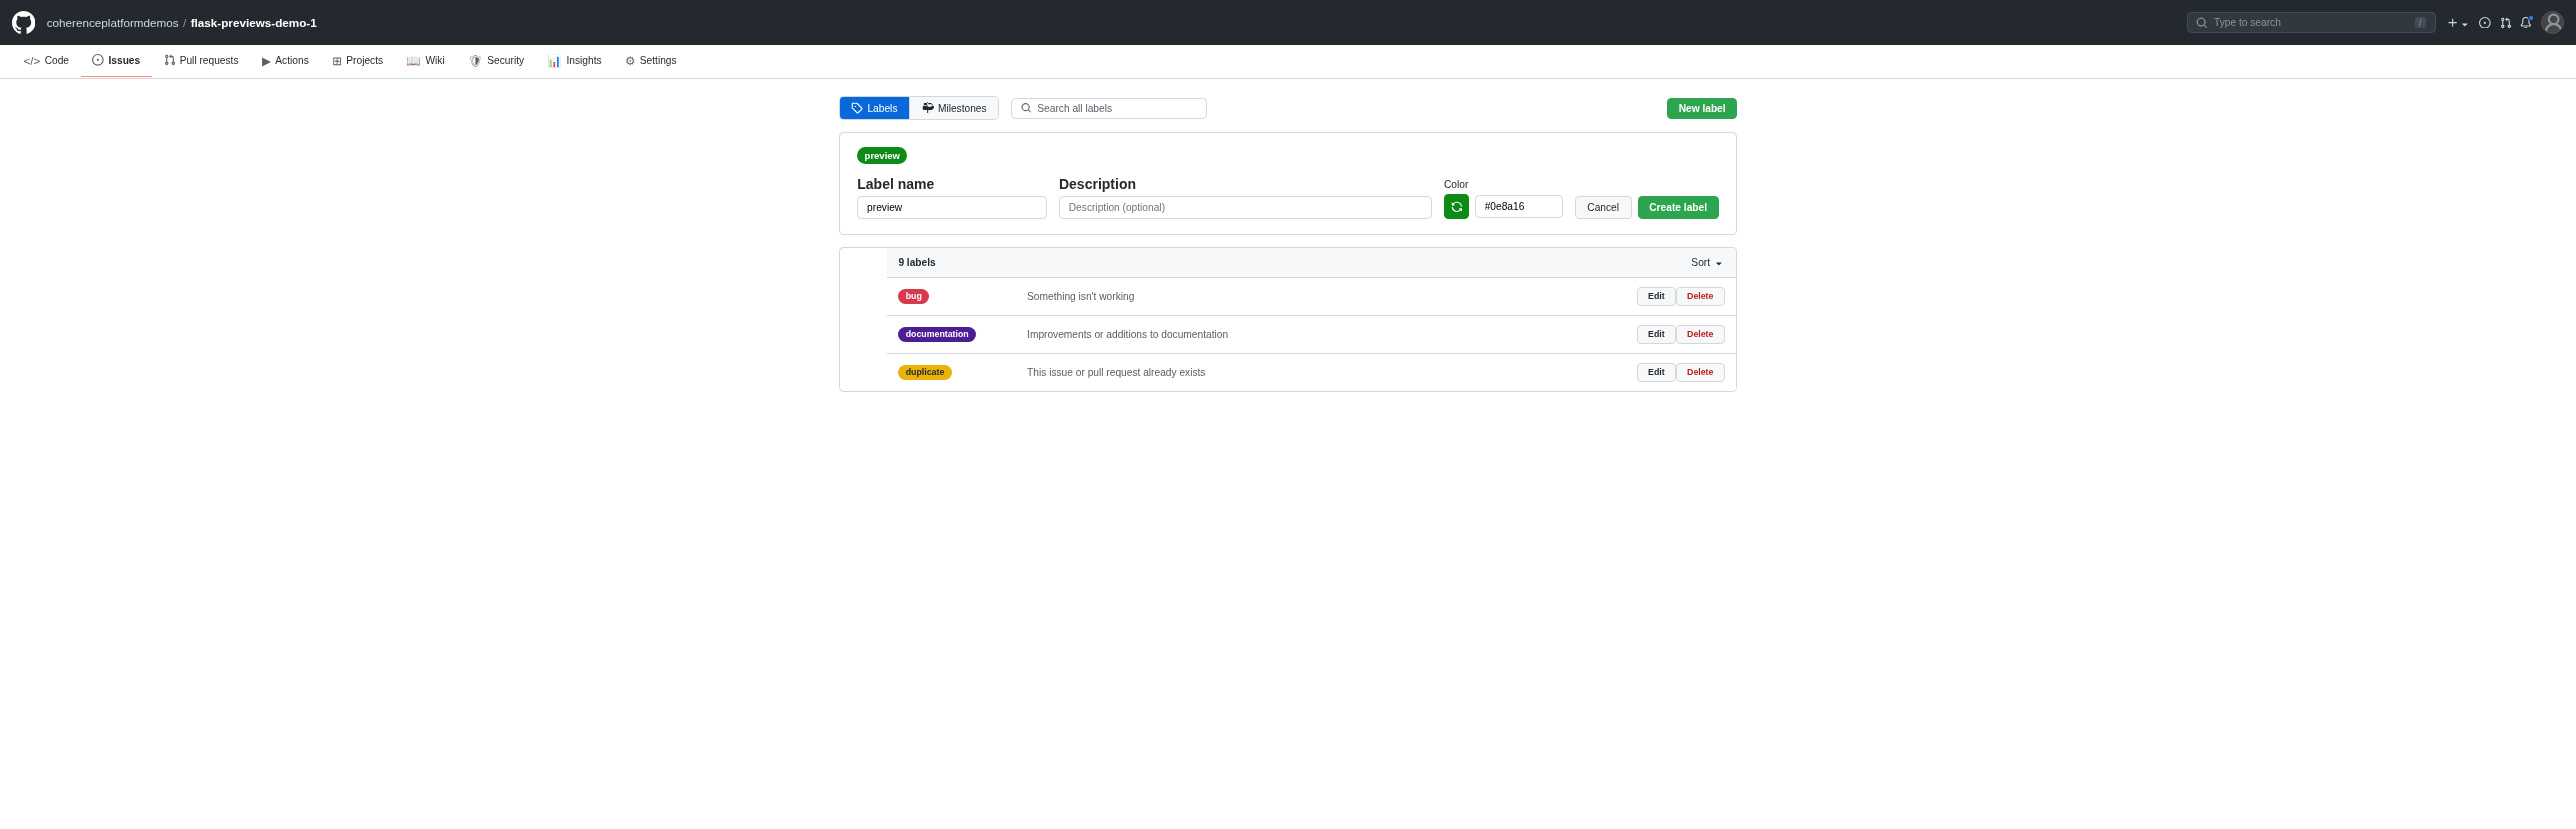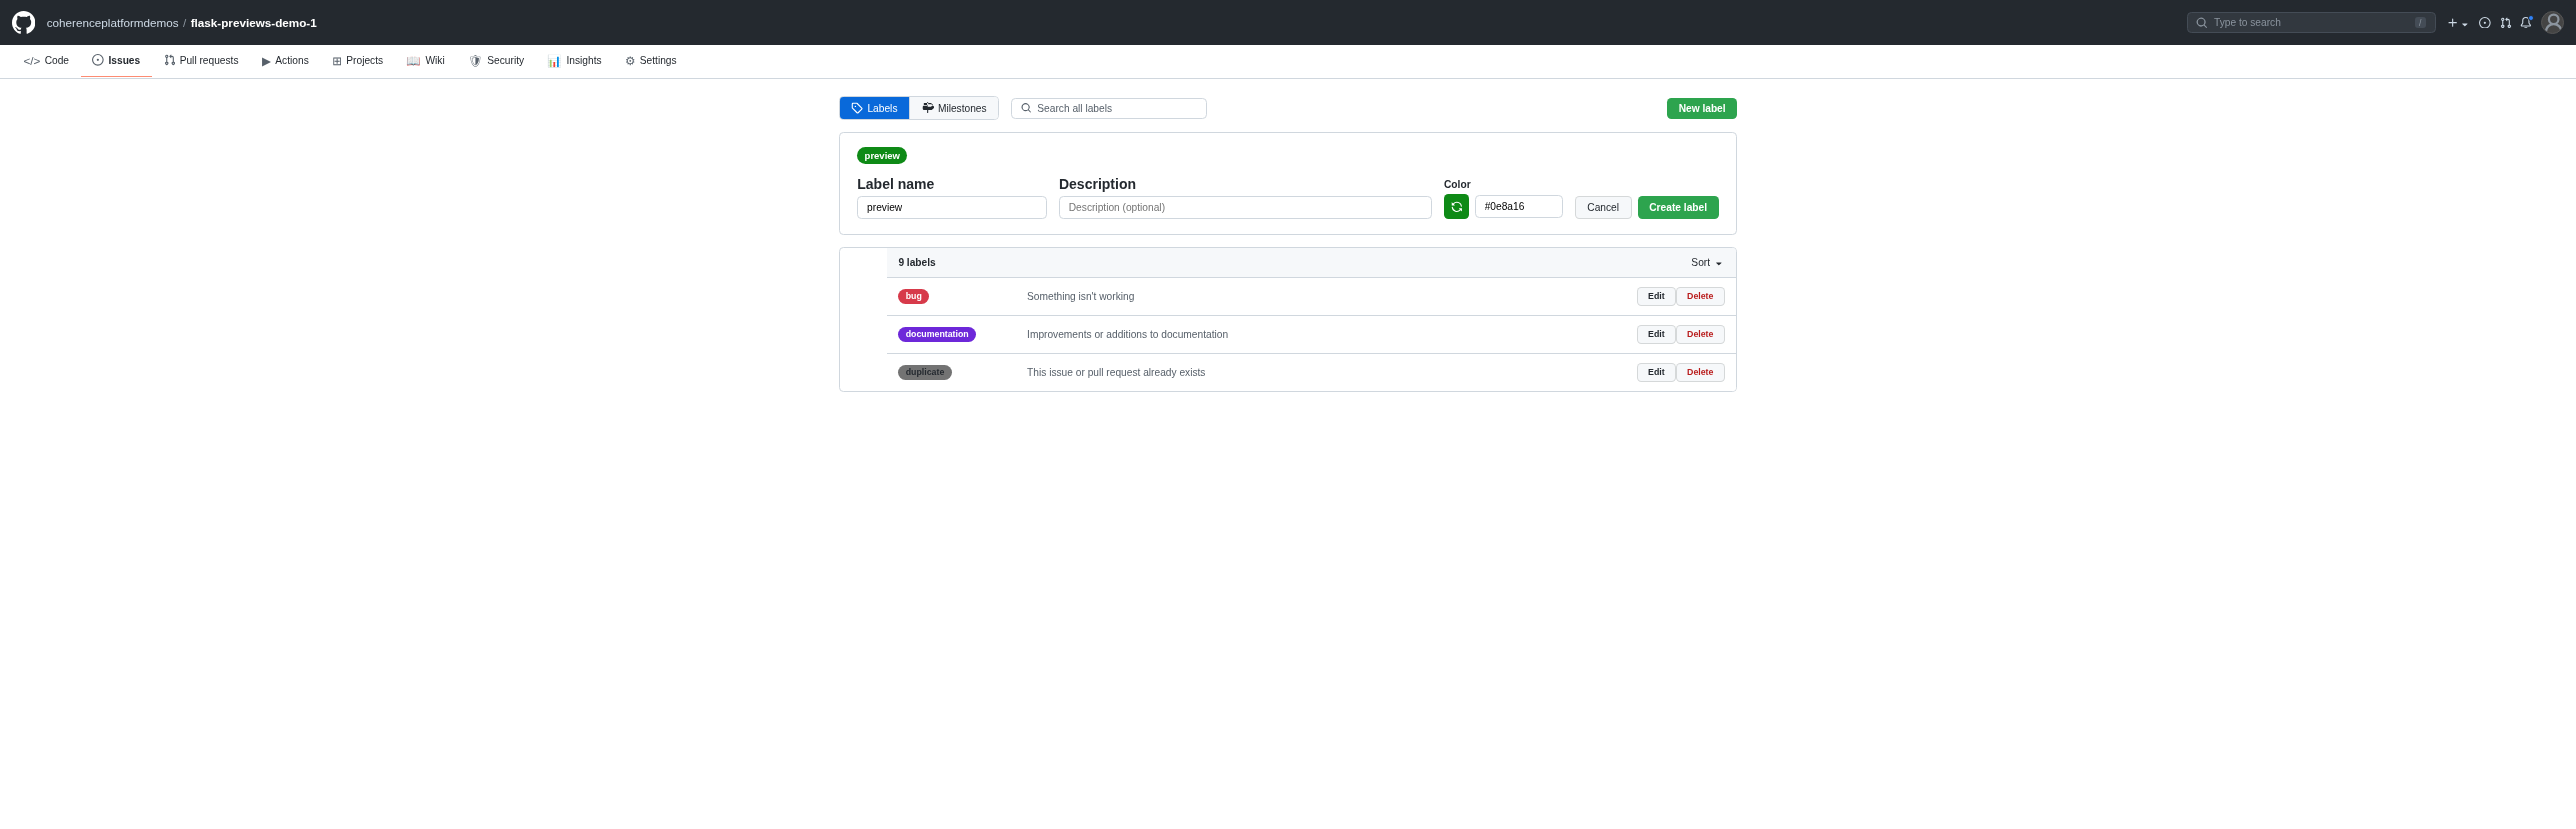--- a/index.html
+++ b/index.html
@@ -231,21 +231,21 @@
     .form-group.label-name-group input { width: 190px; }
     .form-group.description-group { flex: 1; }
     .form-group.description-group input { width: 100%; }
     .color-group {
       display: flex;
       flex-direction: column;
       gap: 4.4px;
     }
     .color-group label {
       font-size: 10.2px;
-      font-weight: 700;
+      font-weight: 400;
       color: #24292f;
     }
     .color-input-row {
       display: flex;
       align-items: center;
       gap: 5.9px;
     }
     .color-refresh-btn {
       width: 25px;
       height: 25px;
@@ -554,32 +554,32 @@
       </div>
       <div class="label-description">Something isn't working</div>
       <div class="label-actions">
         <button class="edit-btn">Edit</button>
         <button class="delete-btn">Delete</button>
       </div>
     </div>
 
     <div class="label-row">
       <div class="label-badge-cell">
-        <span class="label-badge" style="background: #6d28d9; color: #fff;">documentation</span>
+        <span class="label-badge" style="background: #4c1d95; color: #fff;">documentation</span>
       </div>
       <div class="label-description">Improvements or additions to documentation</div>
       <div class="label-actions">
         <button class="edit-btn">Edit</button>
         <button class="delete-btn">Delete</button>
       </div>
     </div>
 
     <div class="label-row">
       <div class="label-badge-cell">
-        <span class="label-badge" style="background: #737373; color: #24292f;">duplicate</span>
+        <span class="label-badge" style="background: #eab308; color: #24292f;">duplicate</span>
       </div>
       <div class="label-description">This issue or pull request already exists</div>
       <div class="label-actions">
         <button class="edit-btn">Edit</button>
         <button class="delete-btn">Delete</button>
       </div>
     </div>
   </div>
 
 </div>

